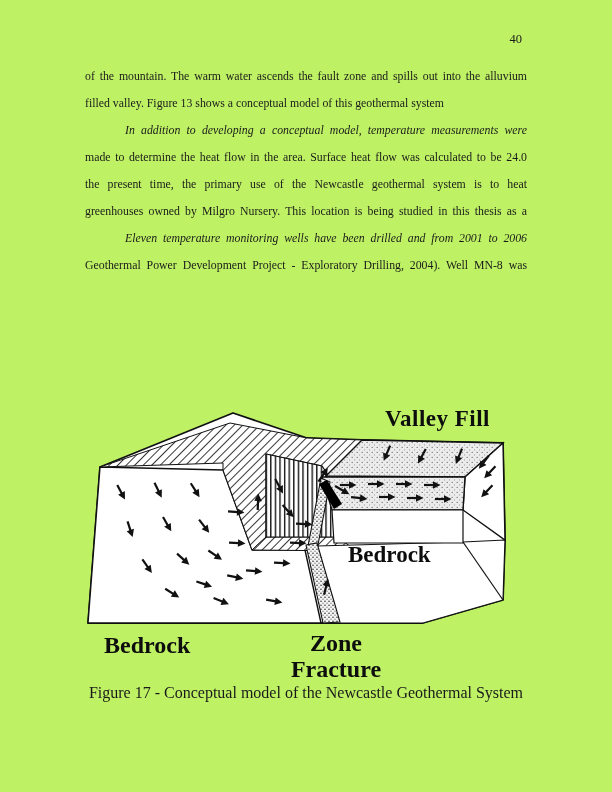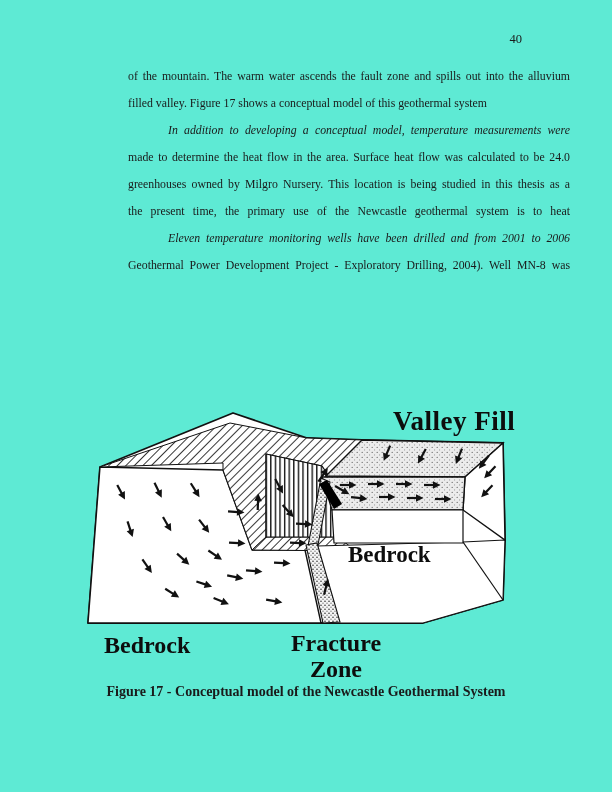--- a/index.html
+++ b/index.html
@@ -1,61 +1,61 @@
 <!DOCTYPE html>
 <html><head>
 <meta charset="utf-8">
 <style>
   html,body { margin:0; padding:0; background:#888; }
   .page {
     position:relative; width:612px; height:792px; margin:0 auto;
-    background:#5eead4; overflow:hidden;
+    background:#bef264; overflow:hidden;
     font-family:"Liberation Serif","DejaVu Serif",serif; color:#1a1a1a;
   }
   .pagenum {
     position:absolute; top:32px; right:90px; font-size:12.5px;
   }
   .bodytext {
-    position:absolute; left:85px; top:63px; width:442px;margin-left:43px;
+    position:absolute; left:85px; top:63px; width:442px;
   }
   .bl {
     font-size:11.8px; line-height:27px; white-space:normal;
     text-align:justify; text-align-last:justify; text-justify:inter-word;
   }
   .bl.last { text-align:left; text-align-last:left; }
   .bl.indent { padding-left:40px;font-style:italic; }
   .bl sub { font-size:8px; line-height:0; }
   .figwrap { position:absolute; left:76px; top:396px; width:470px; height:292px; }
   .figlabel {
     position:absolute; font-weight:bold; color:#0d0d0d; white-space:nowrap;
   }
-  .lbl-valley   { left:393px; top:406px; font-size:27px; letter-spacing:0.5px; }
+  .lbl-valley   { left:385px; top:406px; font-size:23px; letter-spacing:0.5px; }
   .lbl-bedrock-r{ left:348px; top:542px; font-size:23px; }
   .lbl-bedrock-l{ left:104px; top:632px; font-size:24px; }
   .lbl-fracture { left:251px; top:630px; width:170px; text-align:center;
                   font-size:24px; line-height:26px; }
   .caption {
     position:absolute; left:0; top:684px; width:612px; text-align:center;
-    font-size:14px; color:#1a1a1a;font-weight:bold;
+    font-size:16px; color:#1a1a1a;
   }
 </style>
 </head>
 <body>
 
 <div class="page">
 
   <div class="pagenum">40</div>
 
   <div class="bodytext">
     <div class="bl">of the mountain. The warm water ascends the fault zone and spills out into the alluvium</div>
-    <div class="bl last">filled valley. Figure 17 shows a conceptual model of this geothermal system</div>
+    <div class="bl last">filled valley. Figure 13 shows a conceptual model of this geothermal system</div>
     <div class="bl indent">In addition to developing a conceptual model, temperature measurements were</div>
     <div class="bl">made to determine the heat flow in the area. Surface heat flow was calculated to be 24.0</div>
+    <div class="bl">the present time, the primary use of the Newcastle geothermal system is to heat</div>
     <div class="bl">greenhouses owned by Milgro Nursery. This location is being studied in this thesis as a</div>
-    <div class="bl">the present time, the primary use of the Newcastle geothermal system is to heat</div>
     <div class="bl indent">Eleven temperature monitoring wells have been drilled and from 2001 to 2006</div>
     <div class="bl">Geothermal Power Development Project - Exploratory Drilling, 2004). Well MN-8 was</div>
   </div>
 
   <div class="figwrap">
     <svg width="470" height="292" viewBox="0 0 470 292">
       <defs>
         <pattern id="hat" patternUnits="userSpaceOnUse" width="6" height="6" patternTransform="rotate(45)">
           <rect width="6" height="6" fill="#ffffff"></rect>
           <line x1="0" y1="0" x2="0" y2="6" stroke="#111" stroke-width="1.7"></line>
@@ -145,19 +145,19 @@
         <use href="#arw" transform="translate(414,76) rotate(133)"></use>
         <use href="#arw" transform="translate(411,95) rotate(133)"></use>
       </g>
     </svg>
   </div>
 
   <div class="figlabel lbl-valley">Valley Fill</div>
   <div class="figlabel lbl-bedrock-r">Bedrock</div>
   <div class="figlabel lbl-bedrock-l">Bedrock</div>
   <div class="figlabel lbl-fracture">
+    <div>Zone</div>
     <div>Fracture</div>
-    <div>Zone</div>
   </div>
 
   <div class="caption">Figure 17 - Conceptual model of the Newcastle Geothermal System</div>
 
 </div>
 
 </body></html>

